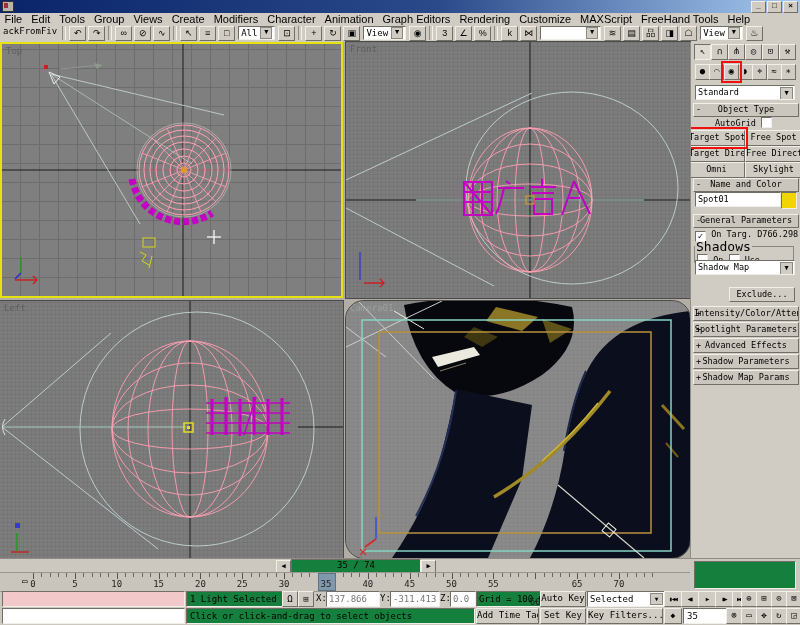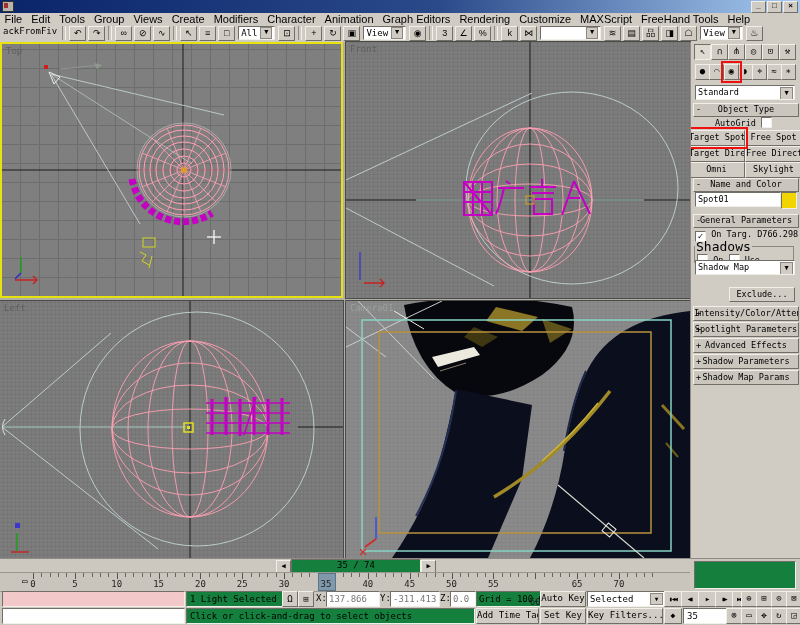--- a/index.html
+++ b/index.html
@@ -44,21 +44,21 @@
   
   .main{position:absolute;left:0;top:42px;width:800px;height:516px;background:#b2aea6;}
   .viewports{position:absolute;left:0;top:0;width:690px;height:516px;}
   .vp{position:absolute;overflow:hidden;outline:1px solid #4a4a4a;}
   .vp svg{position:absolute;left:0;top:0;}
   .vplabel{position:absolute;left:4px;top:2px;font-family:"DejaVu Sans Mono",monospace;
     font-size:9px;z-index:3;}
   .vp-top{left:0;top:0;width:339px;height:252px;border:2px solid #e6e210;outline:none;}
   .vp-front{left:346px;top:0;width:344px;height:256px;text-align:center;}
   .vp-left{left:0;top:259px;width:343px;height:257px;}
-  .vp-cam{left:346px;top:259px;width:344px;height:257px;}
+  .vp-cam{left:346px;top:259px;width:344px;height:257px;border-radius:18px;}
   .grid-coarse{background-color:#7f7f7f;background-image:
     repeating-linear-gradient(0deg,transparent 0 18px,#6d6d6d 18px 19px),
     repeating-linear-gradient(90deg,transparent 0 18px,#6d6d6d 18px 19px);}
   .grid-fine{background-color:#7d7d7d;background-image:
     repeating-linear-gradient(0deg,transparent 0 3px,#757575 3px 4px),
     repeating-linear-gradient(90deg,transparent 0 3px,#757575 3px 4px),
     repeating-linear-gradient(0deg,transparent 0 19px,#696969 19px 20px),
     repeating-linear-gradient(90deg,transparent 0 19px,#696969 19px 20px);}
   .grid-cam{background-color:#8a8a8a;background-image:
     repeating-linear-gradient(0deg,transparent 0 3px,#858585 3px 4px),

